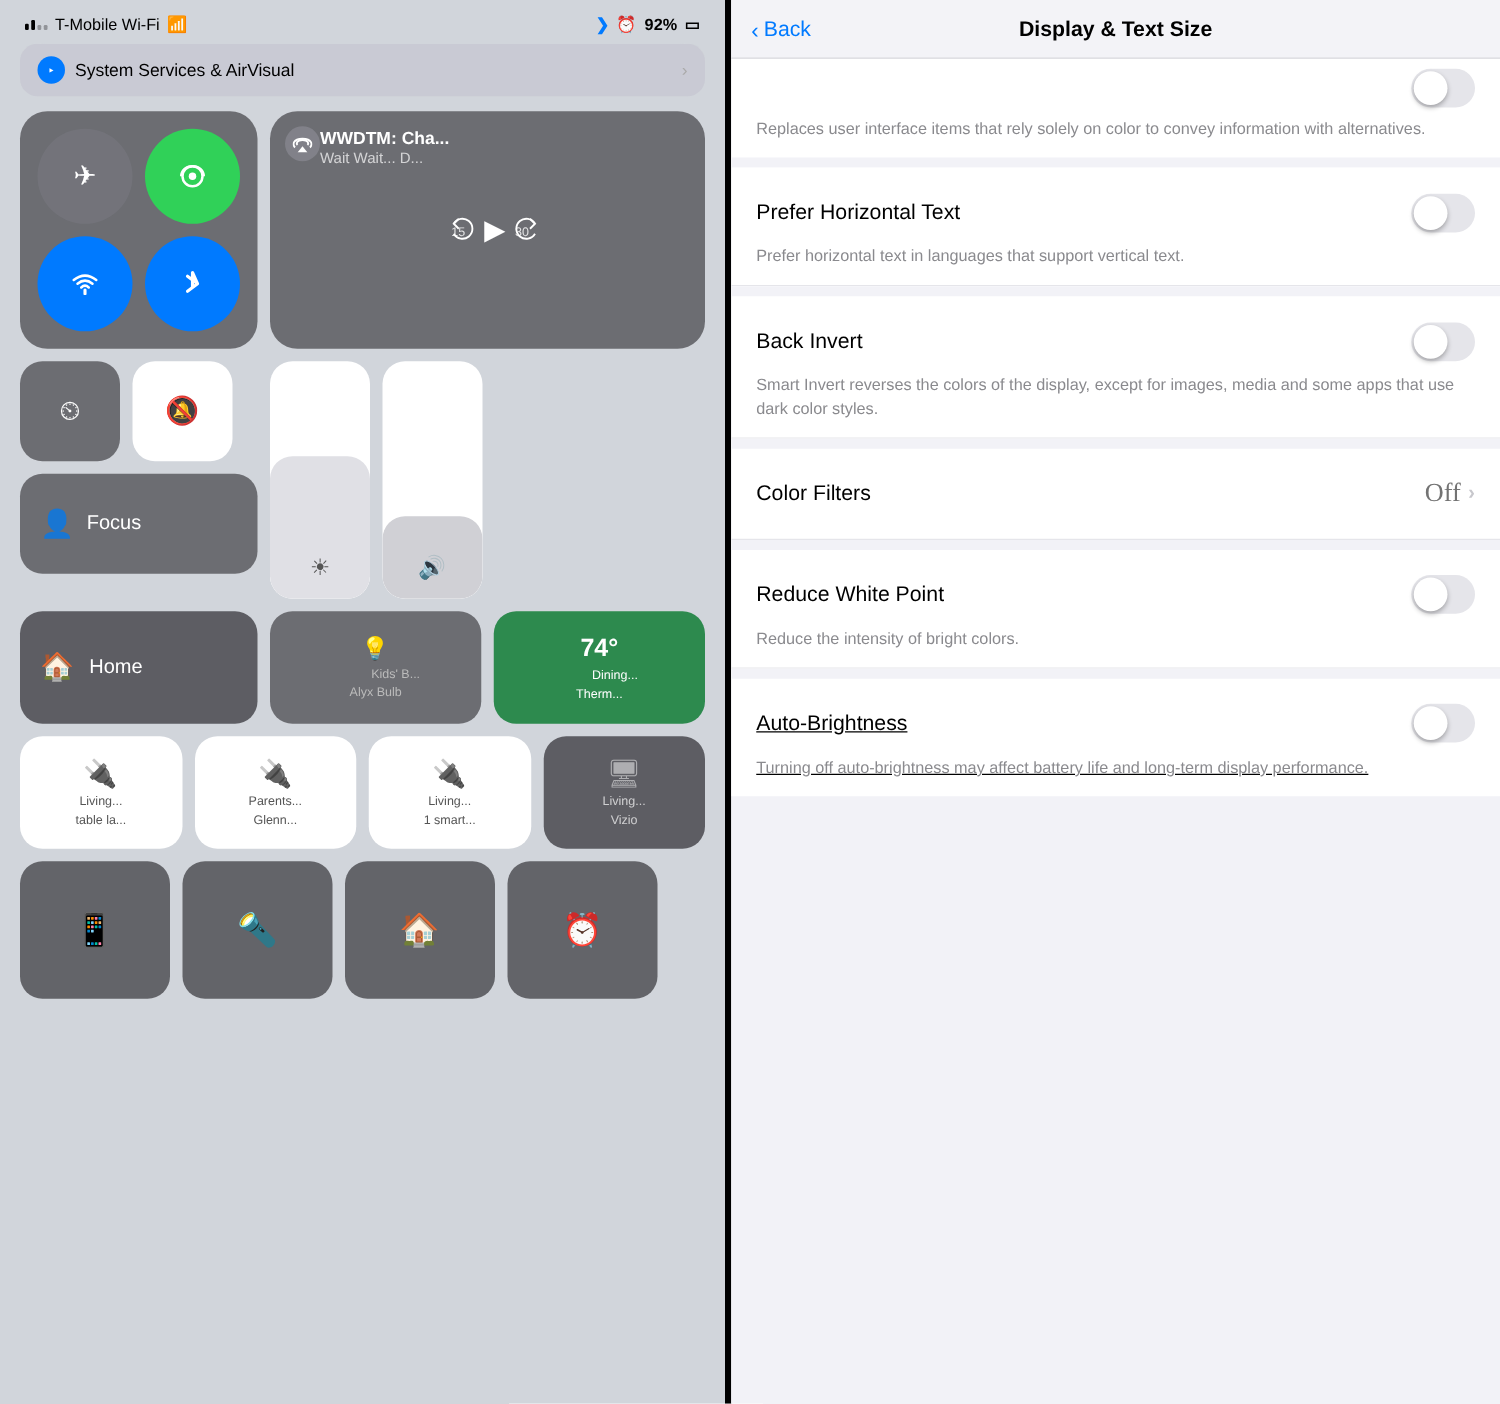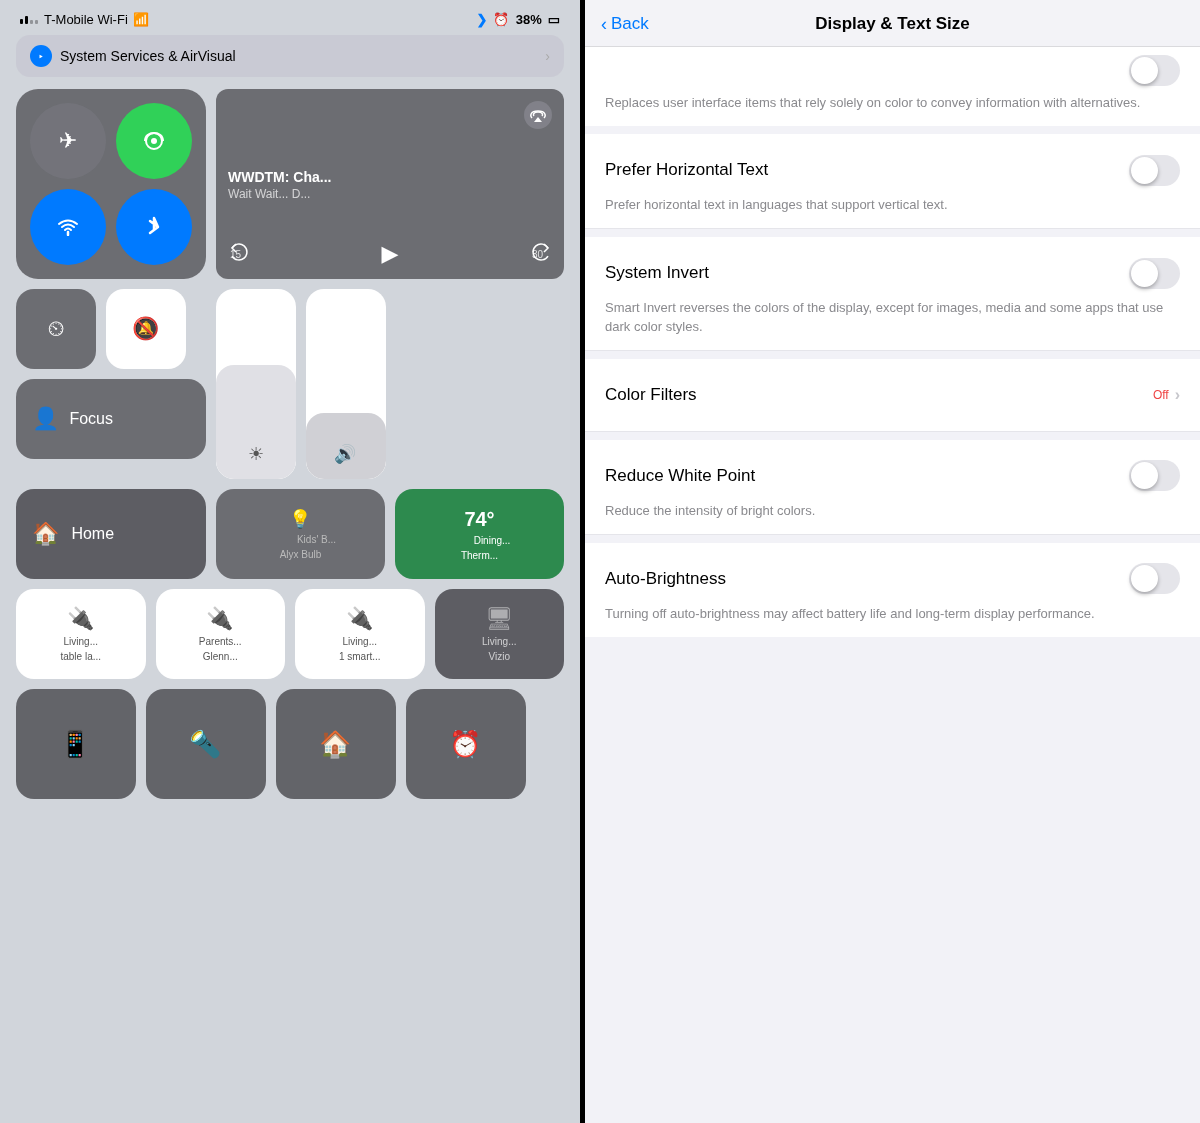--- a/index.html
+++ b/index.html
@@ -104,25 +104,24 @@
     }
     .conn-btn.gray { background: rgba(120,120,128,0.6); }
     .conn-btn.green { background: #30D158; }
     .conn-btn.blue { background: #007AFF; }
 
     
     .media-tile {
       flex: 1;
       height: 190px;
       background: rgba(90,90,95,0.85);
-      border-radius: 12px;
+      border-radius: 22px;
       padding: 12px;
       display: flex;
-      flex-direction: column;
-      justify-content: space-between;
+      flex-direction: row;
       position: relative;
     }
     .media-top {
       display: flex;
       justify-content: flex-end;
     }
     .airplay-btn {
       width: 28px;
       height: 28px;
       border-radius: 50%;
@@ -343,20 +342,21 @@
       padding: 0;
     }
 
     
     .settings-row {
       padding: 14px 20px;
       border-bottom: 1px solid #e5e5ea;
     }
     .settings-row:last-child {
       border-bottom: none;
+      text-decoration: underline;
     }
 
     .settings-row-main {
       display: flex;
       align-items: center;
       justify-content: space-between;
       min-height: 44px;
     }
     .settings-label {
       font-size: 17px;
@@ -392,22 +392,23 @@
       transition: left 0.2s;
     }
 
     
     .settings-row-nav {
       display: flex;
       align-items: center;
       gap: 6px;
     }
     .settings-value {
-      font-size: 12px;
-      color: #ef4444;
+      font-size: 21px;
+      color: #737373;
+      font-family: Liberation Serif, serif;
     }
     .chevron-icon {
       color: #c7c7cc;
       font-size: 16px;
       font-weight: 600;
     }
 
     
     .partial-description {
       padding: 8px 20px 14px;
@@ -430,21 +431,21 @@
         <div class="signal-bar" style="height:8px"></div>
         <div class="signal-bar" style="height:4px; opacity:0.3"></div>
         <div class="signal-bar" style="height:4px; opacity:0.3"></div>
       </div>
       <span>T-Mobile Wi-Fi</span>
       <span>📶</span>
     </div>
     <div class="status-right">
       <span style="color:#007AFF">❯</span>
       <span>⏰</span>
-      <span>38%</span>
+      <span>92%</span>
       <span>▭</span>
     </div>
   </div>
 
   <div class="top-banner">
     <div class="banner-icon">‣</div>
     <span>System Services &amp; AirVisual</span>
     <span style="margin-left:auto;color:#aaa">›</span>
   </div>
 
@@ -624,21 +625,21 @@
           <span class="settings-label">Prefer Horizontal Text</span>
           <div class="toggle">
             <div class="toggle-thumb"></div>
           </div>
         </div>
         <div class="settings-description">Prefer horizontal text in languages that support vertical text.</div>
       </div>
 
       <div class="settings-row" style="background:white; border-top: 8px solid #f2f2f7;">
         <div class="settings-row-main">
-          <span class="settings-label">System Invert</span>
+          <span class="settings-label">Back Invert</span>
           <div class="toggle">
             <div class="toggle-thumb"></div>
           </div>
         </div>
         <div class="settings-description">Smart Invert reverses the colors of the display, except for images, media and some apps that use dark color styles.</div>
       </div>
 
 
       <div class="settings-row" style="background:white; border-top: 8px solid #f2f2f7; cursor:pointer;">
         <div class="settings-row-main">

